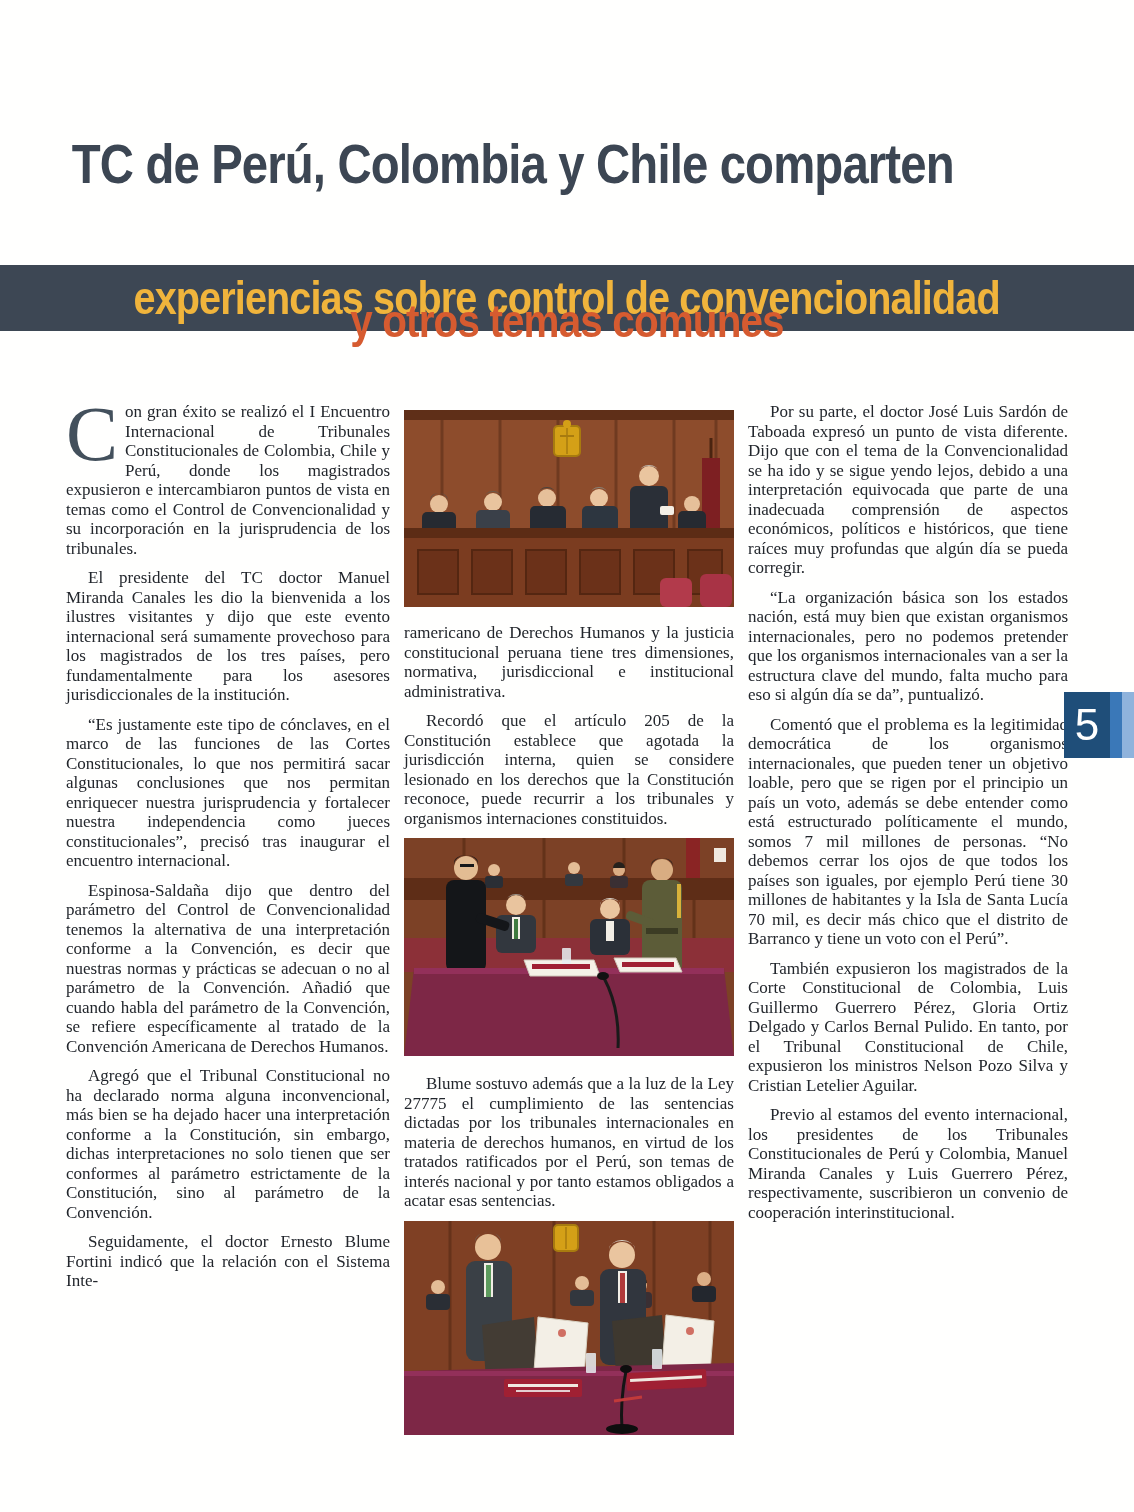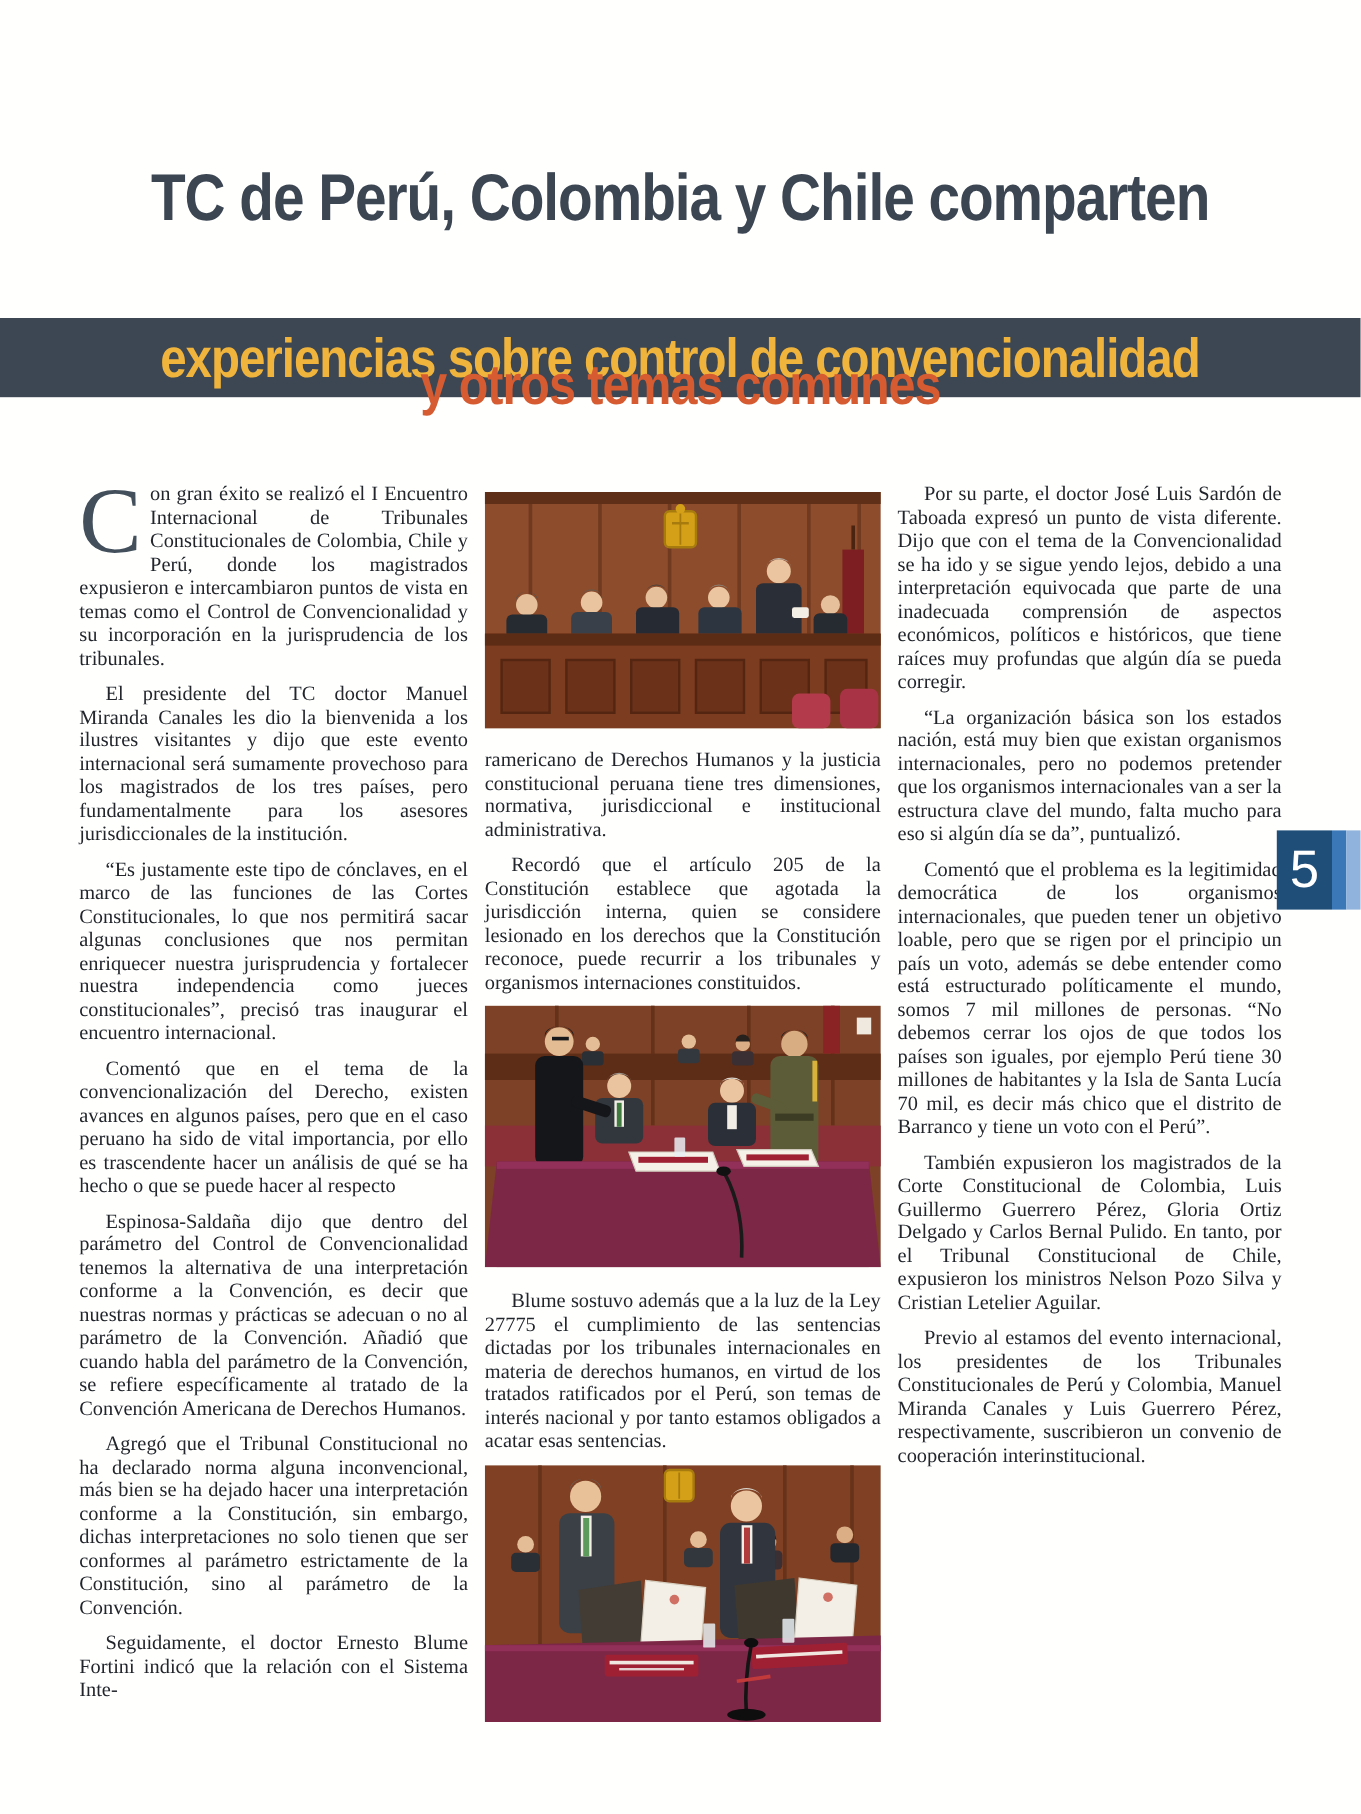--- a/index.html
+++ b/index.html
@@ -5,21 +5,21 @@
   html,body{margin:0;padding:0;background:#ffffff;}
   .page{
     position:relative;width:1134px;height:1512px;margin:0 auto;
     background:#fffffe;overflow:hidden;
     font-family:"Liberation Serif","DejaVu Serif",serif;
     color:#22262c;
   }
   
   .title{
     position:absolute;top:134px;left:0;width:100%;
-    text-align:center;
+    text-align:left;
     font-family:"Liberation Sans","DejaVu Sans",sans-serif;
     font-weight:bold;font-size:55px;line-height:60px;
     color:#3c4653;letter-spacing:-1px;white-space:nowrap;
   }
   .squeeze{display:inline-block;transform:scaleX(.86);transform-origin:50% 50%;}
   .band{
     position:absolute;top:220px;left:0;width:100%;height:66px;
     background:#3d4754;display:flex;align-items:center;justify-content:center;margin-top:45px;
   }
   .band-text{
@@ -88,21 +88,20 @@
   </div>
 
   <div class="columns">
 
     <div class="col">
       <p class="noindent">
         <span class="dropcap">C</span><span>on gran éxito se realizó el I Encuentro Internacional de Tribunales Constitucionales de Colombia, Chile y Perú, donde los magistrados expusieron e intercambiaron puntos de vista en temas como el Control de Convencionalidad y su incorporación en la jurisprudencia de los tribunales.</span>
       </p>
       <p>El presidente del TC doctor Manuel Miranda Canales les dio la bienvenida a los ilustres visitantes y dijo que este evento internacional será sumamente provechoso para los magistrados de los tres países, pero fundamentalmente para los asesores jurisdiccionales de la institución.</p>
       <p>“Es justamente este tipo de cónclaves, en el marco de las funciones de las Cortes Constitucionales, lo que nos permitirá sacar algunas conclusiones que nos permitan enriquecer nuestra jurisprudencia y fortalecer nuestra independencia como jueces constitucionales”, precisó tras inaugurar el encuentro internacional.</p>
-      <p>Comentó que en el tema de la convencionalización del Derecho, existen avances en algunos países, pero que en el caso peruano ha sido de vital importancia, por ello es trascendente hacer un análisis de qué se ha hecho o que se puede hacer al respecto</p>
       <p>Espinosa-Saldaña dijo que dentro del parámetro del Control de Convencionalidad tenemos la alternativa de una interpretación conforme a la Convención, es decir que nuestras normas y prácticas se adecuan o no al parámetro de la Convención. Añadió que cuando habla del parámetro de la Convención, se refiere específicamente al tratado de la Convención Americana de Derechos Humanos.</p>
       <p>Agregó que el Tribunal Constitucional no ha declarado norma alguna inconvencional, más bien se ha dejado hacer una interpretación conforme a la Constitución, sin embargo, dichas interpretaciones no solo tienen que ser conformes al parámetro estrictamente de la Constitución, sino al parámetro de la Convención.</p>
       <p>Seguidamente, el doctor Ernesto Blume Fortini indicó que la relación con el Sistema Inte-</p>
     </div>
 
     <div class="col">
 
       <figure class="photo1" role="img" aria-label="Mesa de magistrados en sesión ante panel de madera con escudo dorado del Perú">
         <svg width="330" height="197" viewBox="0 0 330 197">
           <rect x="0" y="0" width="330" height="197" fill="#8d4c2c"></rect>

